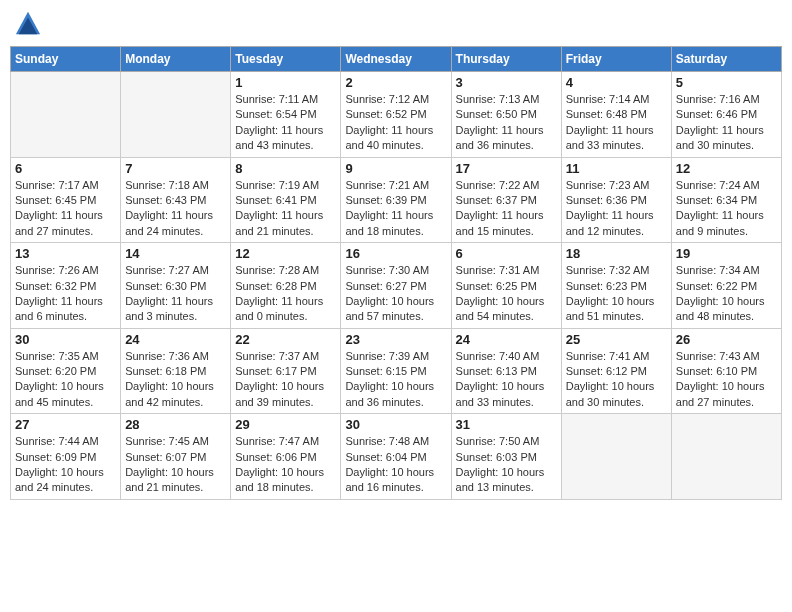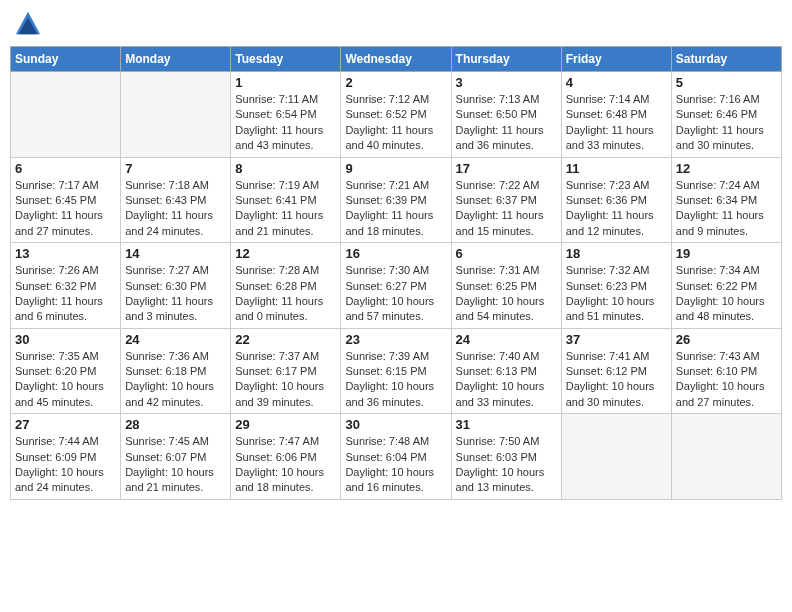--- a/index.html
+++ b/index.html
@@ -218,21 +218,21 @@
         </td>
         <td>
           <span class="day-num">23</span>
           <div class="day-info">Sunrise: 7:39 AM<br>Sunset: 6:15 PM<br>Daylight: 10 hours and 36 minutes.</div>
         </td>
         <td>
           <span class="day-num">24</span>
           <div class="day-info">Sunrise: 7:40 AM<br>Sunset: 6:13 PM<br>Daylight: 10 hours and 33 minutes.</div>
         </td>
         <td>
-          <span class="day-num">37</span>
+          <span class="day-num">25</span>
           <div class="day-info">Sunrise: 7:41 AM<br>Sunset: 6:12 PM<br>Daylight: 10 hours and 30 minutes.</div>
         </td>
         <td>
           <span class="day-num">26</span>
           <div class="day-info">Sunrise: 7:43 AM<br>Sunset: 6:10 PM<br>Daylight: 10 hours and 27 minutes.</div>
         </td>
       </tr>
       <tr>
         <td>
           <span class="day-num">27</span>

